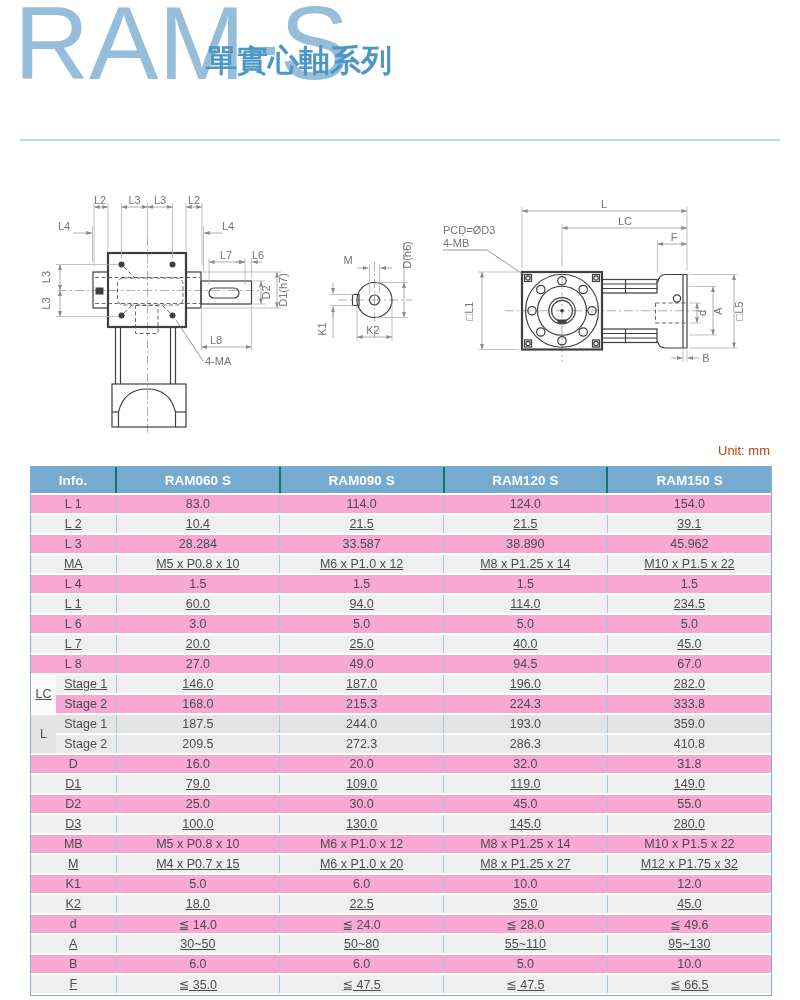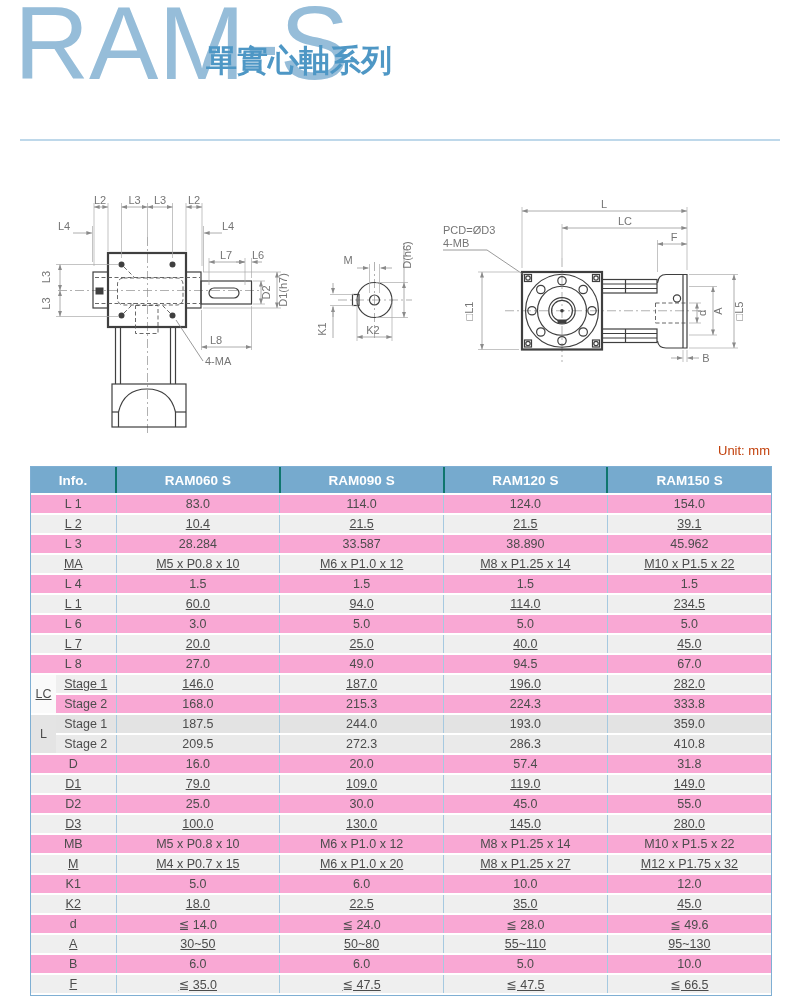--- a/index.html
+++ b/index.html
@@ -393,21 +393,21 @@
             <td class="cell-label">Stage 2</td>
             <td class="cell-value">209.5</td>
             <td class="cell-value">272.3</td>
             <td class="cell-value">286.3</td>
             <td class="cell-value">410.8</td>
           </tr>
           <tr class="shade-white">
             <td class="cell-label" colspan="2">D</td>
             <td class="cell-value">16.0</td>
             <td class="cell-value">20.0</td>
-            <td class="cell-value">57.4</td>
+            <td class="cell-value">32.0</td>
             <td class="cell-value">31.8</td>
           </tr>
           <tr class="shade-gray">
             <td class="cell-label" colspan="2">D1</td>
             <td class="cell-value">79.0</td>
             <td class="cell-value">109.0</td>
             <td class="cell-value">119.0</td>
             <td class="cell-value">149.0</td>
           </tr>
           <tr class="shade-white">

